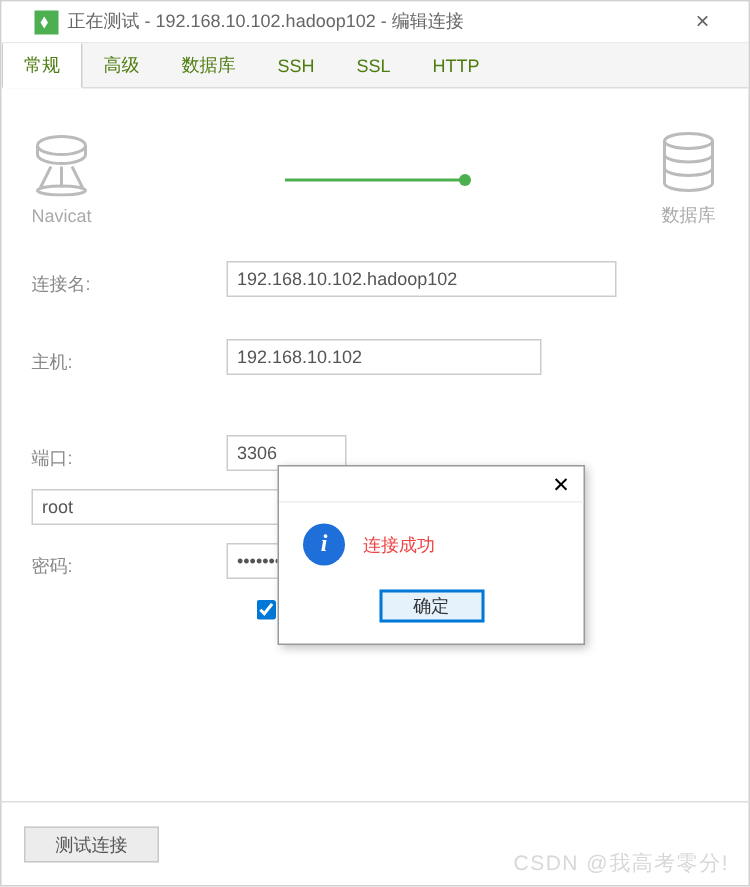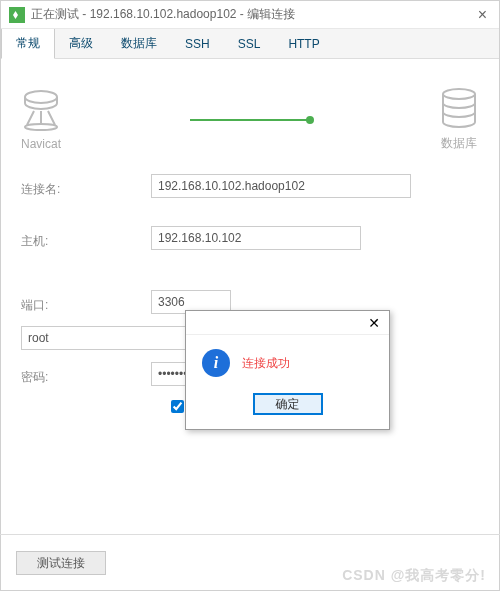--- a/index.html
+++ b/index.html
@@ -1,45 +1,45 @@
 <!DOCTYPE html>
 <html><head>
 <meta charset="utf-8">
 <style>
 * { box-sizing: border-box; margin: 0; padding: 0; font-family: "Microsoft YaHei", sans-serif; font-size: 12px; }
 body { background: #fff; width: 500px; height: 591px; overflow: hidden; border: 1px solid #d0d0d0; }
 
-.titlebar { height: 28px; display: flex; align-items: center; padding: 0 8px; background: #fff; border-bottom: 1px solid #e8e8e8; }
+.titlebar { height: 28px; display: flex; align-items: center; padding: 0 22px; background: #fff; border-bottom: 1px solid #e8e8e8; }
 .app-icon { width: 16px; height: 16px; background: #4caf50; display: flex; align-items: center; justify-content: center; margin-right: 6px; }
 .app-icon svg { width: 12px; height: 12px; }
 .title-text { color: #666; flex: 1; }
 .close-x { color: #666; font-size: 16px; padding: 0 4px; cursor: pointer; }
 
 .tabs { display: flex; background: #f5f5f5; height: 30px; border-bottom: 1px solid #ddd; }
-.tab { padding: 0 14px; display: flex; align-items: center; color: #0c4a6e; cursor: pointer; }
+.tab { padding: 0 14px; display: flex; align-items: center; color: #4d7c0f; cursor: pointer; }
 .tab.active { background: #fff; border: 1px solid #ccc; border-bottom: 1px solid #fff; margin-bottom: -1px; border-top: none; }
 
 .diagram { display: flex; align-items: center; justify-content: space-between; gap: 46px; padding: 28px 0 10px; }
 .diagram-col { display: flex; flex-direction: column; align-items: center; gap: 6px; width: 80px; }
 .diagram-label { color: #aaa; font-size: 12px; }
 .line { height: 2px; width: 120px; background: #4caf50; position: relative; }
 .line::after { content: ""; position: absolute; right: -4px; top: -3px; width: 8px; height: 8px; border-radius: 50%; background: #4caf50; }
 
 .form { padding: 12px 20px; }
 .row { display: flex; align-items: flex-end; margin-bottom: 12px; }
 .lbl { width: 130px; color: #888; }
 .inp { width: 210px; height: 24px; border: 1px solid #ccc; padding: 0 6px; color: #555; background: #fff; }
 .inp.small { width: 80px; margin-top: 28px; }
 .chk-row { margin-left: 150px; display: flex; align-items: center; gap: 4px; color: #888; }
 .chk { accent-color: #0078d7; }
 
 .footer { position: absolute; bottom: 0; left: 0; right: 0; height: 57px; border-top: 1px solid #ddd; display: flex; align-items: center; padding: 0 16px; }
 .btn-test { width: 90px; height: 24px; background: #ececec; border: 1px solid #c8c8c8; color: #555; cursor: pointer; }
 
-.watermark { position: absolute; bottom: 6px; right: 14px; color: #d8d8d8; font-size: 14px; letter-spacing: 1px; font-weight: bold; }
+.watermark { position: absolute; bottom: 6px; right: 14px; color: #d8d8d8; font-size: 14px; letter-spacing: 1px; }
 
 .dialog { position: absolute; left: 185px; top: 310px; width: 205px; background: #fff; border: 1px solid #999; box-shadow: 2px 2px 6px rgba(0,0,0,0.25); }
 .dlg-head { height: 24px; display: flex; justify-content: flex-end; align-items: center; border-bottom: 1px solid #eee; }
 .dlg-close { width: 30px; text-align: center; font-size: 14px; cursor: pointer; }
 .dlg-body { display: flex; align-items: center; gap: 12px; padding: 14px 16px 8px; }
 .info-ico { width: 28px; height: 28px; border-radius: 50%; background: #1e6fd9; color: #fff; display: flex; align-items: center; justify-content: center; font-size: 16px; font-weight: bold; font-style: italic; font-family: Georgia, serif; }
 .dlg-msg { color: #ef4444; }
 .dlg-btns { display: flex; justify-content: center; padding: 8px 0 14px; }
 .dlg-ok { width: 70px; height: 22px; border: 2px solid #0078d7; background: #e5f1fb; cursor: pointer; color: #333; }
 

